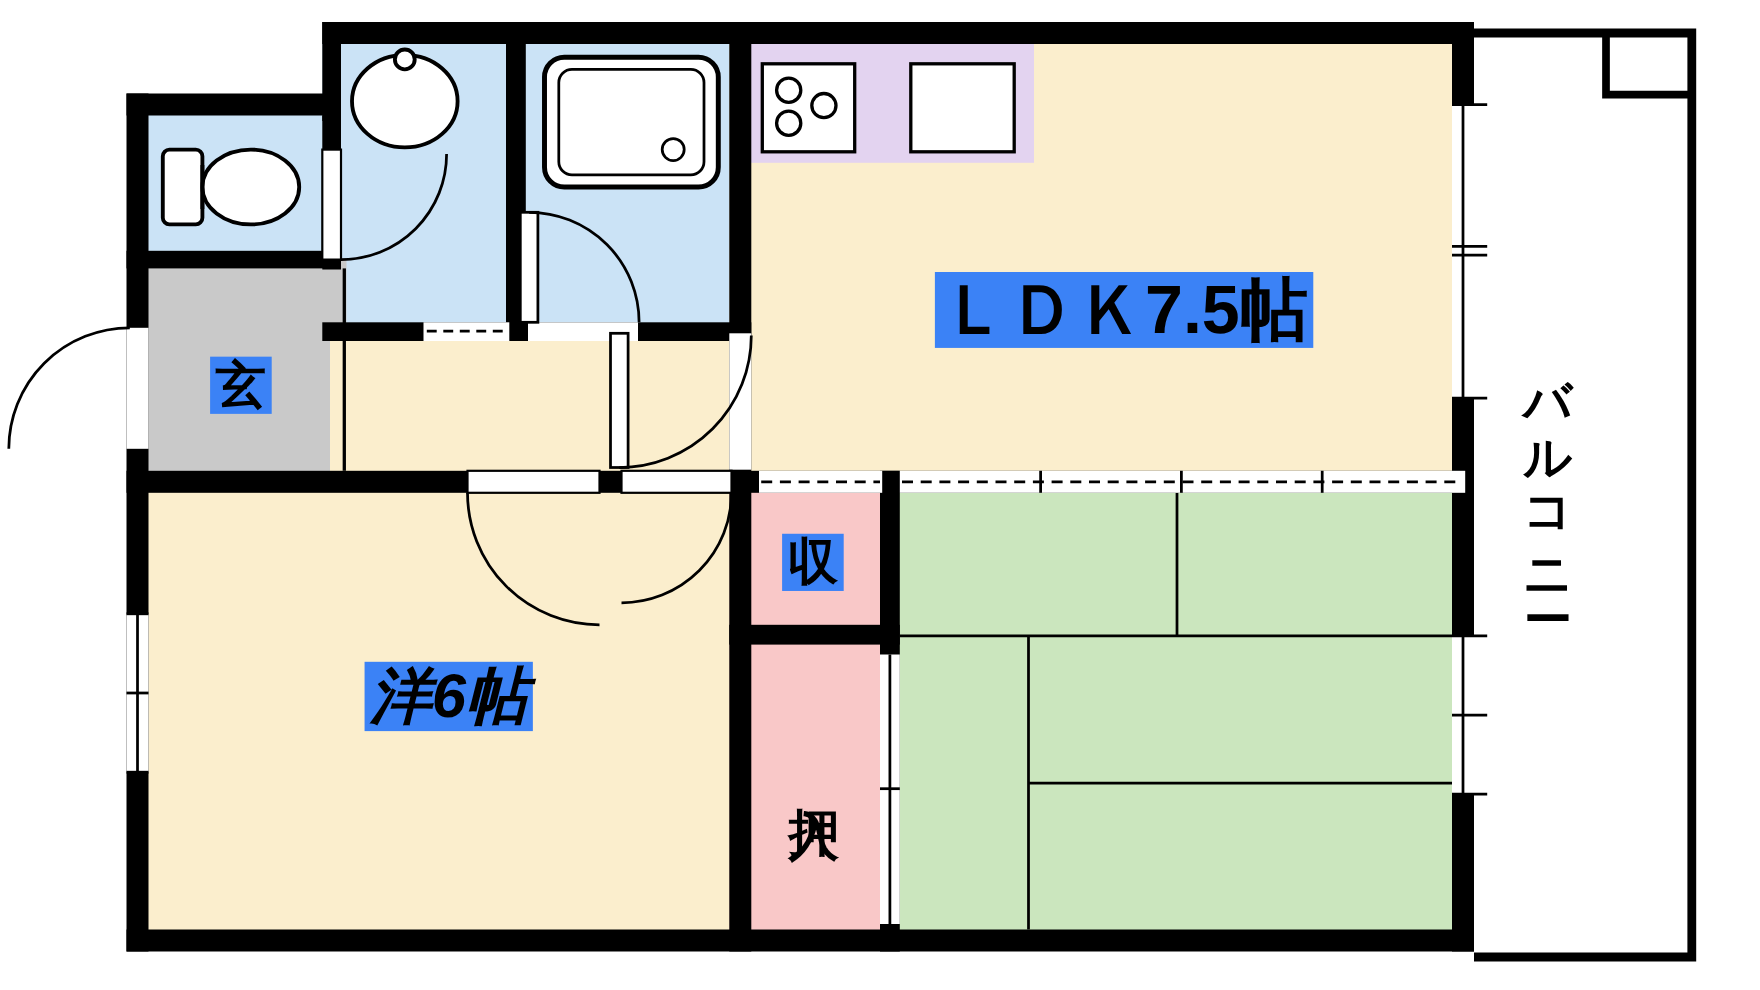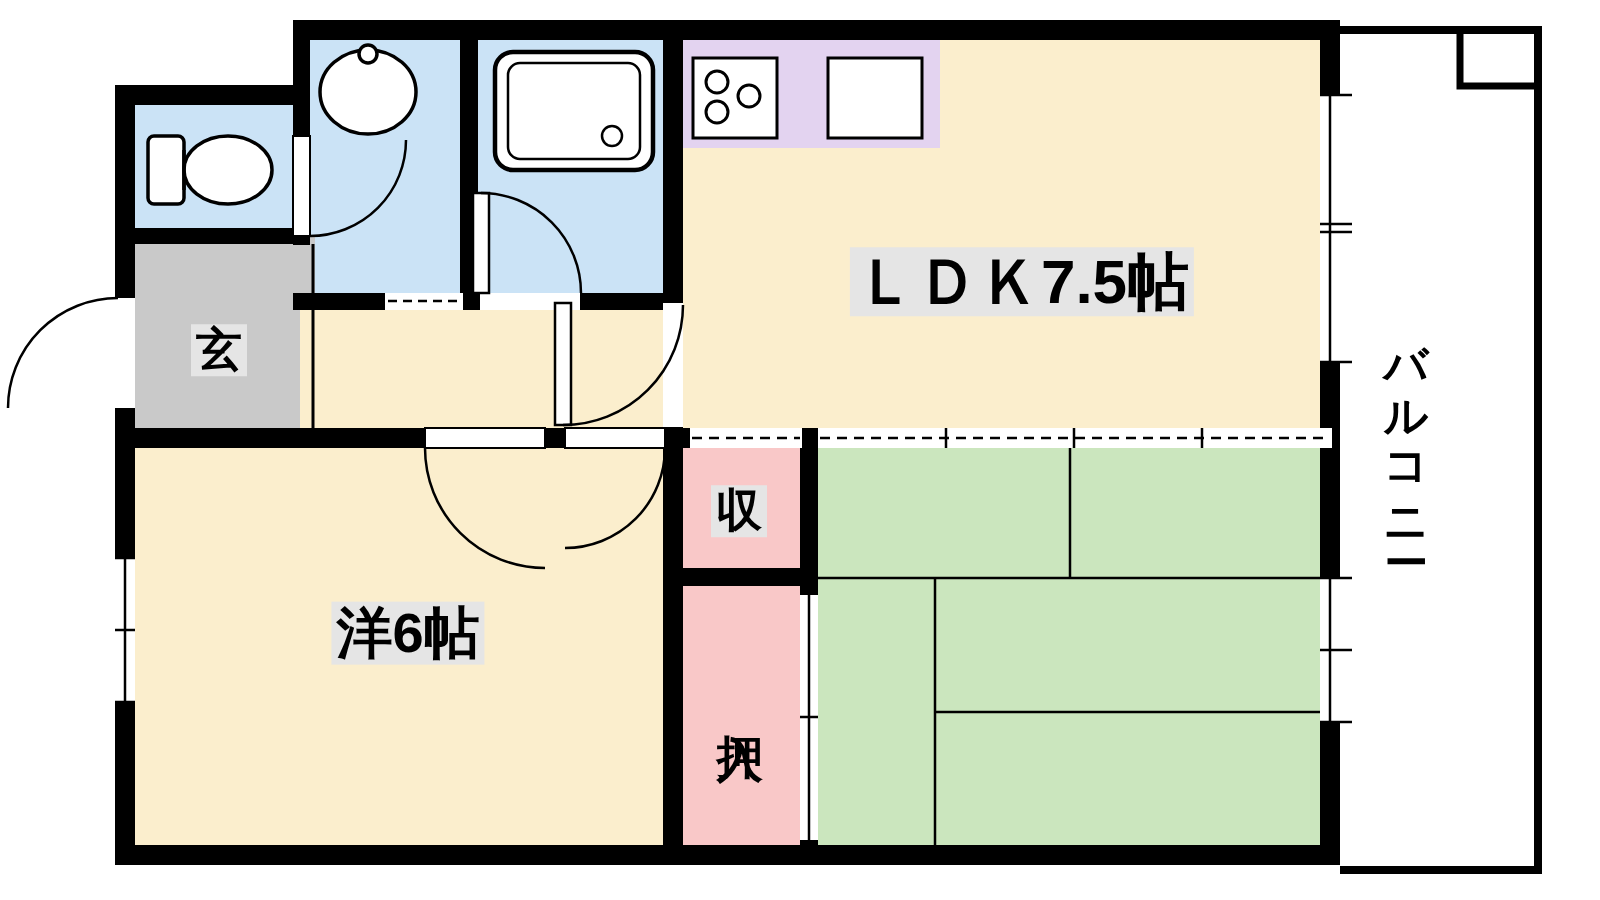--- a/index.html
+++ b/index.html
@@ -4,21 +4,21 @@
 <style>
   html,body { margin:0; padding:0; background:#fff; }
   #stage {
     position:relative; width:1600px; height:900px;
     background:#ffffff; overflow:hidden;
     font-family:"Liberation Sans", sans-serif;
   }
   #plan-svg { position:absolute; left:0; top:0; width:1600px; height:900px; }
   .label {
     position:absolute; transform:translate(-50%,-50%);
-    background:#e5e5e5; color:#000; font-weight:600;
+    background:#3b82f6; color:#000; font-weight:600;
     white-space:nowrap; padding:0 5px; line-height:1.12;
     text-align:center;
   }
   .v-label {
     writing-mode:vertical-rl; text-orientation:upright;
     white-space:nowrap;
   }
   .size-xl { font-size:62px; }
   .size-lg { font-size:56px; }
   .size-md { font-size:46px; }
@@ -177,21 +177,21 @@
     <path d="M 1340 30 H 1538 V 870 H 1340"></path>
     <path d="M 1460 30 V 86 H 1538" stroke-width="7"></path>
   </g>
 
 </svg>
 
 <div class="label size-md" style="left:219px; top:350px;">玄</div>
 
 <div class="label size-xl" style="left:1022px; top:282px;">ＬＤＫ7.5帖</div>
 
-<div class="label size-lg" style="left:408px; top:633px;">洋6帖</div>
+<div class="label size-lg" style="left:408px; top:633px;font-style:italic;">洋6帖</div>
 
 
 <div class="label size-md" style="left:739px; top:511px;">収</div>
 
 <div class="label size-md v-label" style="left:740px; top:698px;">押入</div>
 
 <div class="label v-label no-bg" style="left:1407px; top:430px; font-size:44px; letter-spacing:6px;">バルコニー</div>
 
 </div>
 

